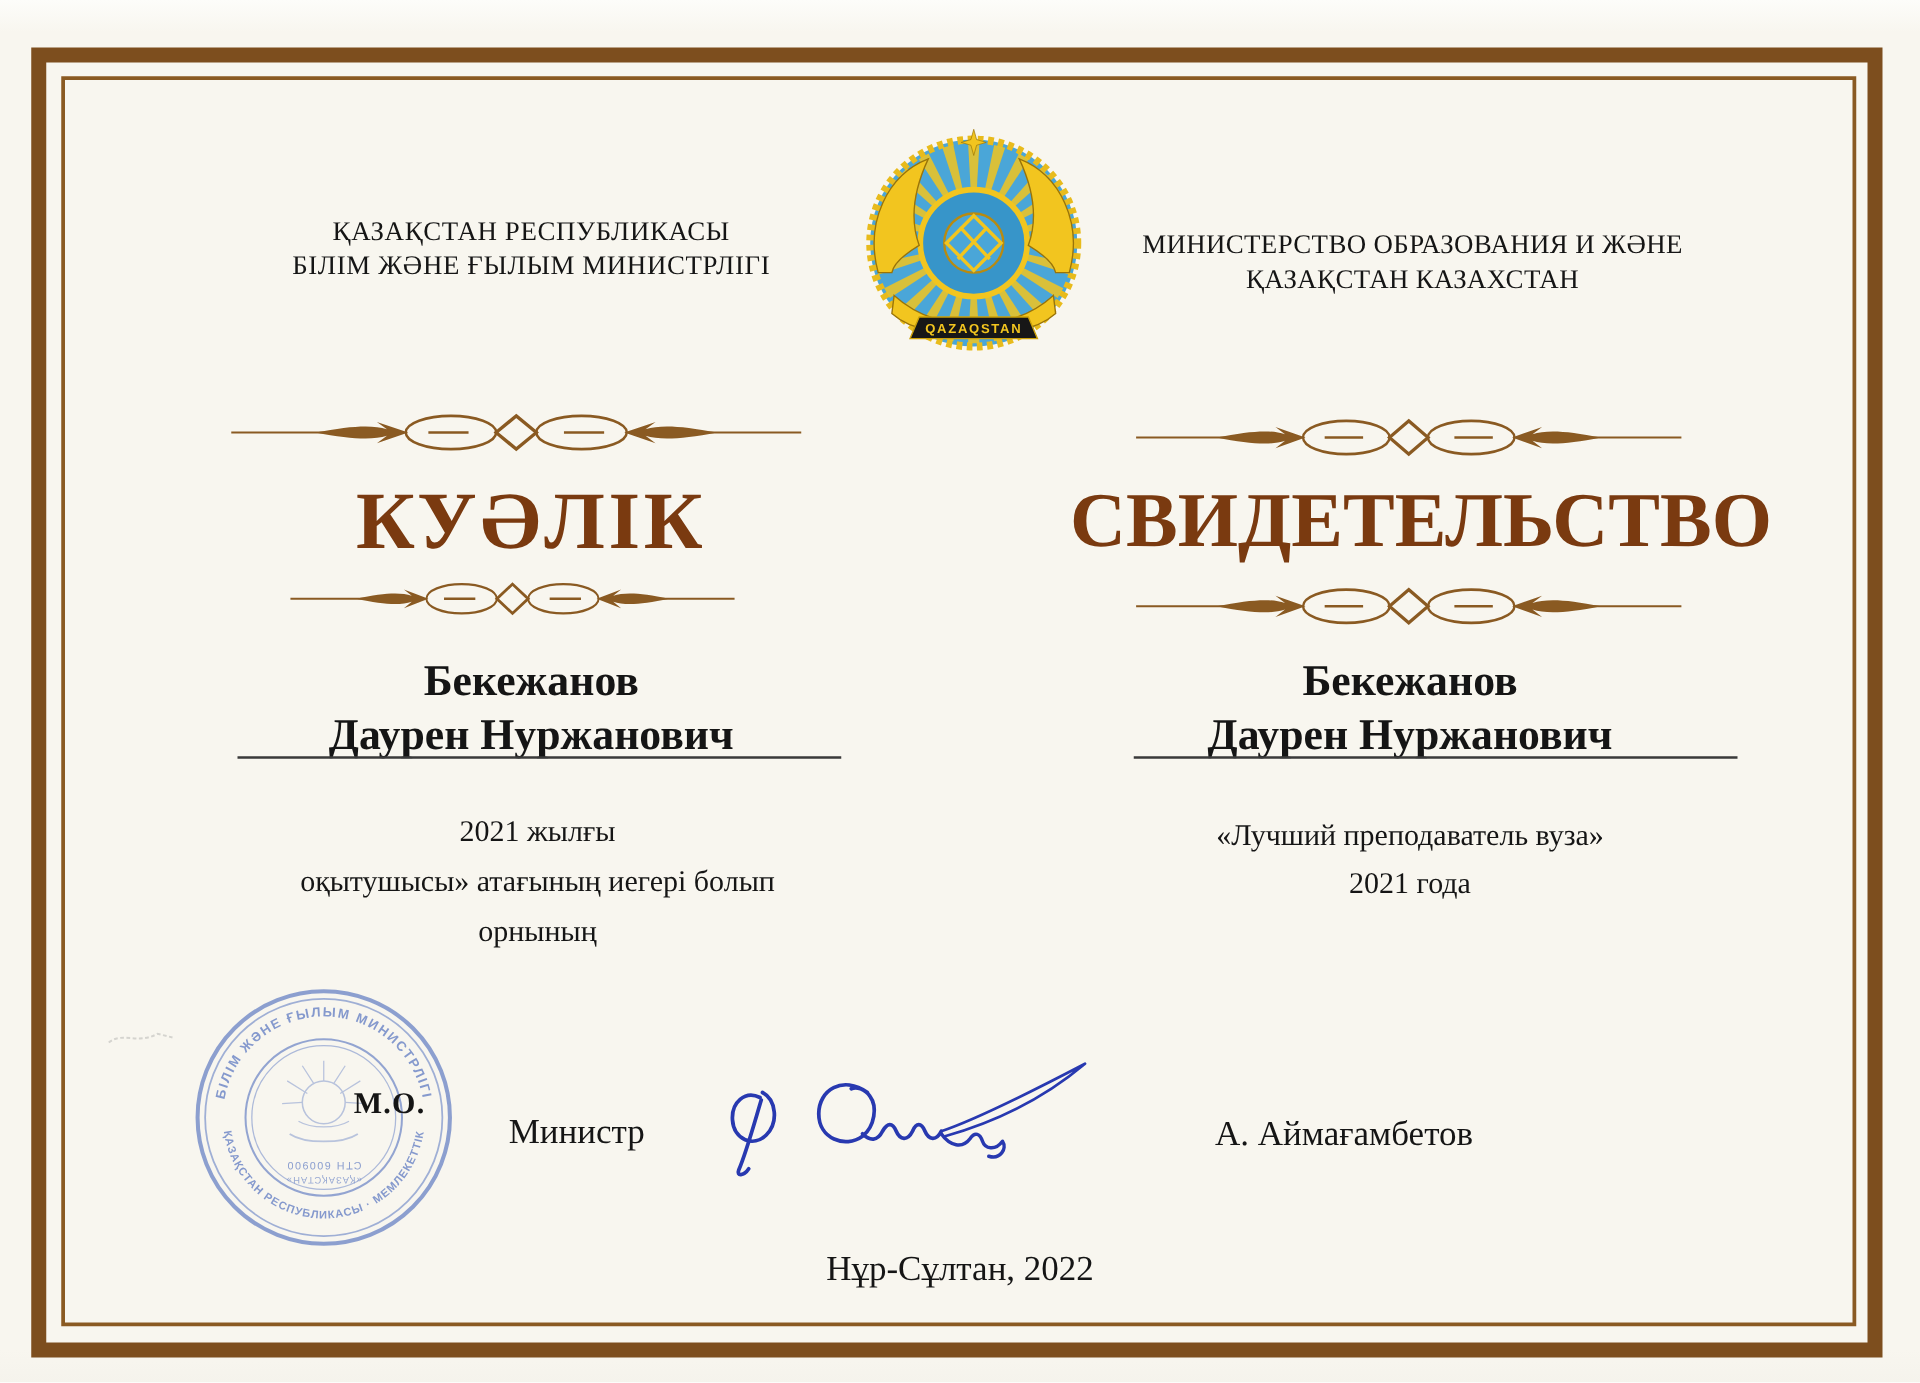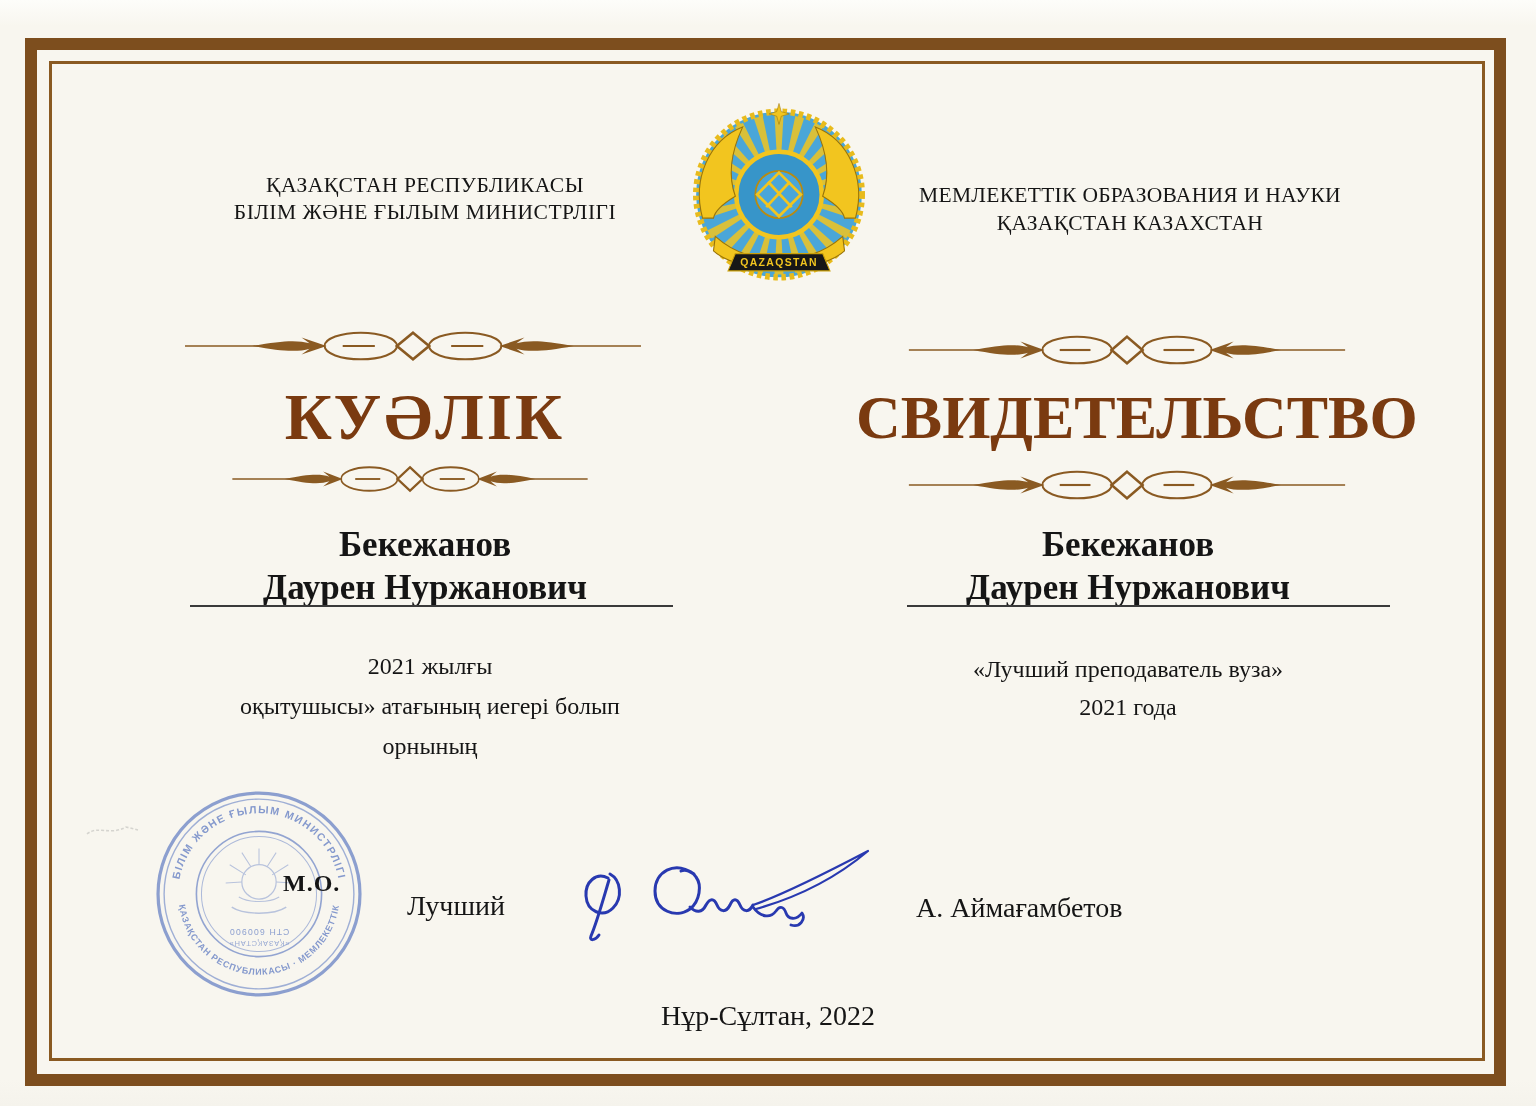--- a/index.html
+++ b/index.html
@@ -39,21 +39,21 @@
   .rule-right{left:907px;width:483px;}
 
   .body-text{font-size:24px;}
   .body-left{left:145px;top:646px;width:570px;line-height:40px;}
   .body-right{left:868px;top:650px;width:520px;line-height:38px;}
 
   .stamp{left:153px;top:788px;width:212px;height:212px;opacity:.92;}
   .seal-mark{left:283px;top:870px;font-size:24px;font-weight:bold;letter-spacing:1px;}
   .minister-label{left:407px;top:890px;font-size:28px;}
   .signature{left:572px;top:838px;width:315px;height:118px;}
-  .minister-name{left:916px;top:892px;font-size:28px;}
+  .minister-name{left:972px;top:892px;font-size:28px;}
   .footer-line{left:593px;top:1000px;width:350px;font-size:28px;}
 
   .pencil-mark{left:84px;top:818px;width:58px;height:26px;opacity:.55;}
 </style>
 </head>
 <body>
 
 <svg width="0" height="0" style="position:absolute" aria-hidden="true">
   <defs>
     <g id="orn" fill="none" stroke="#8a5a22">
@@ -119,21 +119,21 @@
     <path d="M100,0 L102.5,9 L111,11.5 L102.5,14 L100,23 L97.5,14 L89,11.5 L97.5,9 Z" fill="#f2c51f" stroke="#9a7408" stroke-width="0.6"></path>
     <path d="M52,165 L148,165 L156,184 L44,184 Z" fill="#171717" stroke="#caa00a" stroke-width="1.2"></path>
     <text x="100" y="179" text-anchor="middle" font-family="Liberation Sans, sans-serif" font-size="11.5" font-weight="bold" fill="#f2c51f" letter-spacing="1.5">QAZAQSTAN</text>
   </svg>
 
   <div class="abs header-kk center">
     <div>ҚАЗАҚСТАН РЕСПУБЛИКАСЫ</div>
     <div>БІЛІМ ЖӘНЕ ҒЫЛЫМ МИНИСТРЛІГІ</div>
   </div>
   <div class="abs header-ru center">
-    <div>МЕМЛЕКЕТТІК ОБРАЗОВАНИЯ И НАУКИ</div>
+    <div>МИНИСТЕРСТВО ОБРАЗОВАНИЯ И ЖӘНЕ</div>
     <div>ҚАЗАҚСТАН КАЗАХСТАН</div>
   </div>
 
   <svg class="abs divider divider-1" viewBox="0 0 460 32" preserveAspectRatio="none">
       <use href="#orn" xlink:href="#orn"></use>
     </svg>
   <svg class="abs divider divider-2" viewBox="0 0 460 32" preserveAspectRatio="none">
       <use href="#orn" xlink:href="#orn"></use>
     </svg>
   <svg class="abs divider divider-3" viewBox="0 0 460 32" preserveAspectRatio="none">
@@ -192,21 +192,21 @@
     </g>
     <text x="105" y="146" text-anchor="middle" font-family="Liberation Sans, sans-serif" font-size="8.5" fill="#6e87c6" letter-spacing="1.2" opacity="0.85" transform="rotate(180 105 143)">СТН 600900</text>
     <text x="105" y="158" text-anchor="middle" font-family="Liberation Sans, sans-serif" font-size="7.5" fill="#6e87c6" letter-spacing="0.8" opacity="0.75" transform="rotate(180 105 155)">«ҚАЗАҚСТАН»</text>
   </svg>
 
   <svg class="abs pencil-mark" viewBox="0 0 58 26">
     <path d="M3,16 C14,7 26,18 42,9 L54,12" stroke="#b9b9b6" stroke-width="1.6" fill="none" stroke-dasharray="3 2"></path>
   </svg>
 
   <div class="abs seal-mark">М.О.</div>
-  <div class="abs minister-label">Лучший</div>
+  <div class="abs minister-label">Министр</div>
 
   <svg class="abs signature" viewBox="0 0 315 118">
     <g stroke="#2839b0" stroke-width="3" fill="none" stroke-linecap="round" stroke-linejoin="round">
       <path d="M36,40 C24,34 13,44 14,58 C15,74 31,80 41,70 C51,60 49,42 38,36"></path>
       <path d="M37,42 C31,62 25,84 19,98 C17,103 23,103 27,97"></path>
       <path d="M122,36 C102,22 83,34 83,53 C83,73 104,81 118,71 C128,63 130,47 124,39 C120,33 113,31 109,33"></path>
       <path d="M118,69 C124,75 130,75 134,67 C138,60 142,60 145,67 C148,74 154,75 158,67 C161,60 165,60 168,67 C171,74 177,75 181,67"></path>
       <path d="M181,67 C205,59 252,36 296,13 C258,45 216,62 184,71" stroke-width="2.2"></path>
       <path d="M181,69 C188,79 198,81 204,73 C208,67 212,69 214,75 C216,81 224,83 230,75 C234,81 228,90 219,87" stroke-width="2.8"></path>
     </g>

